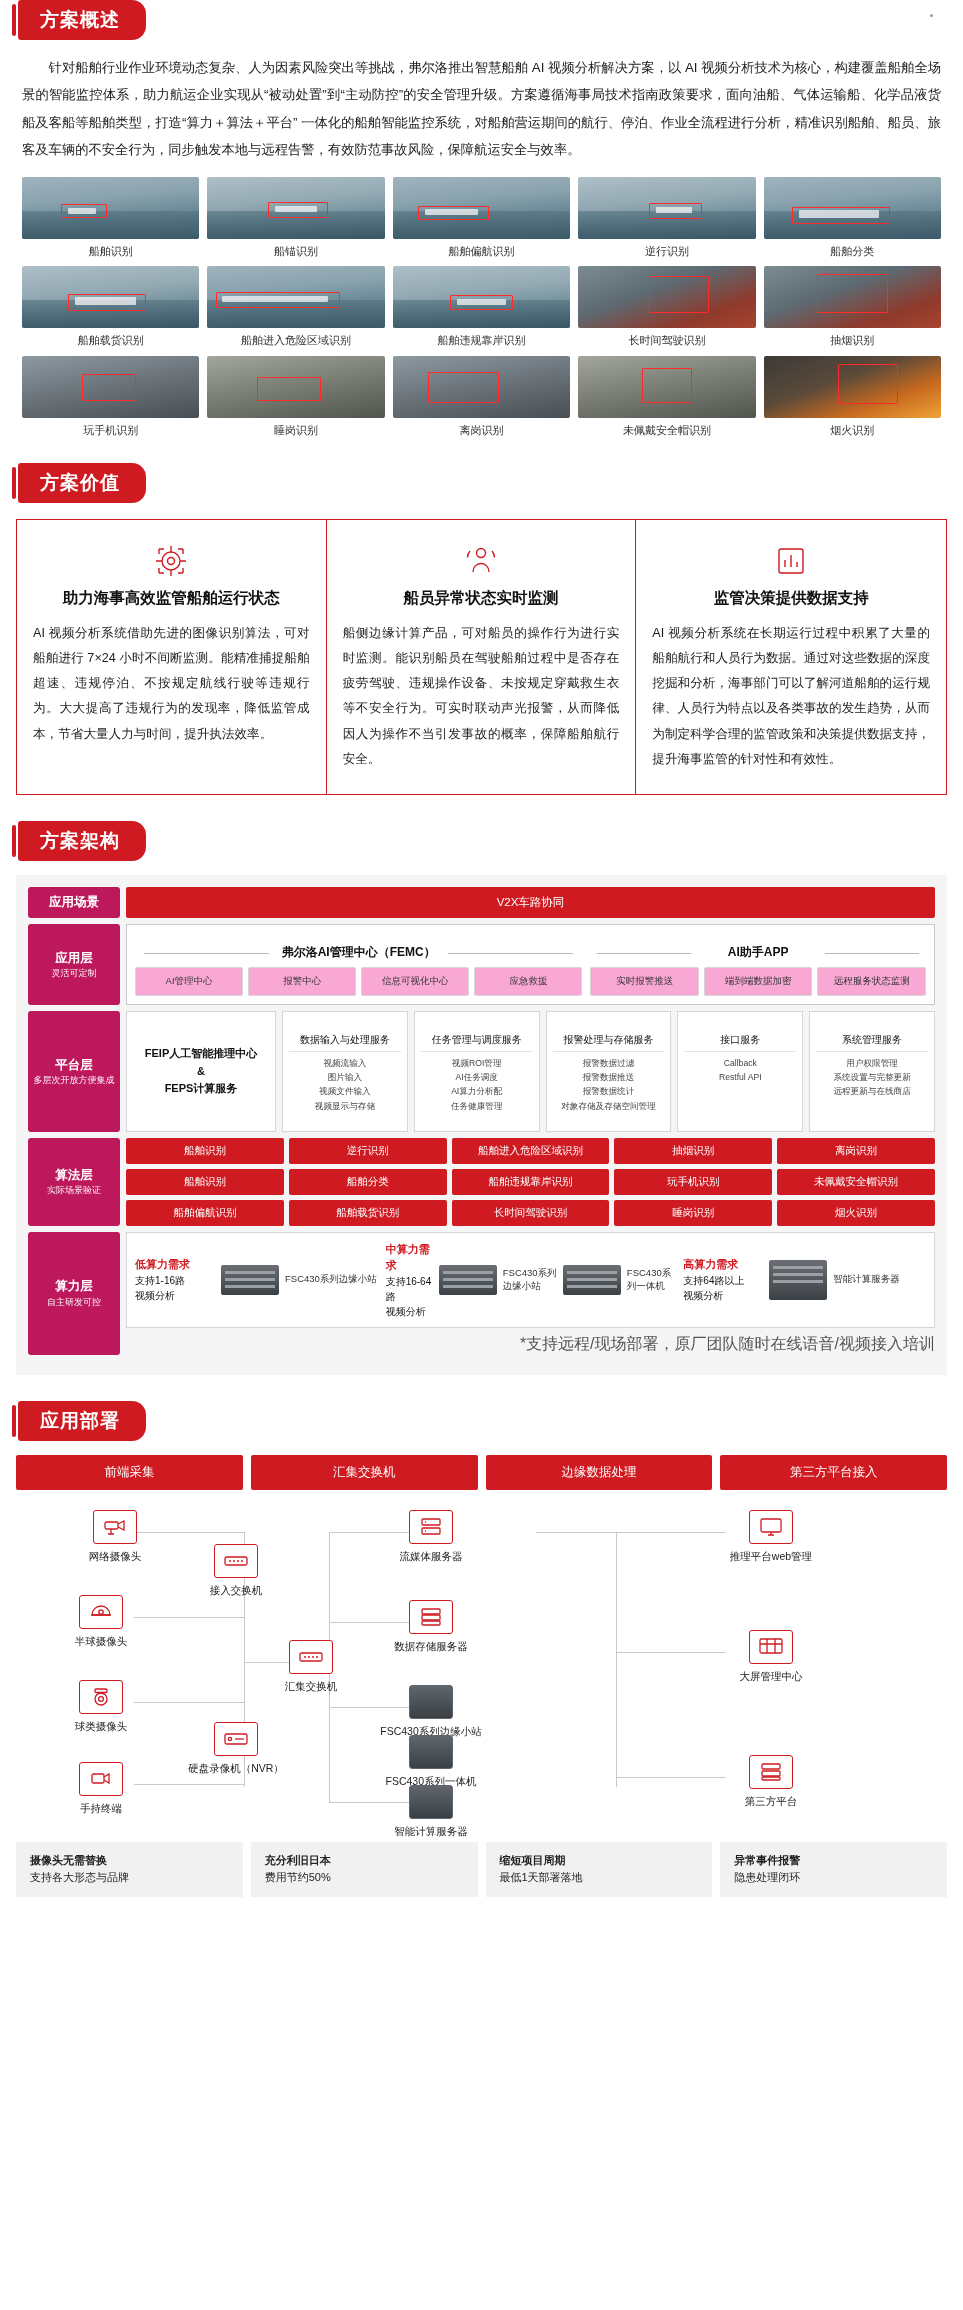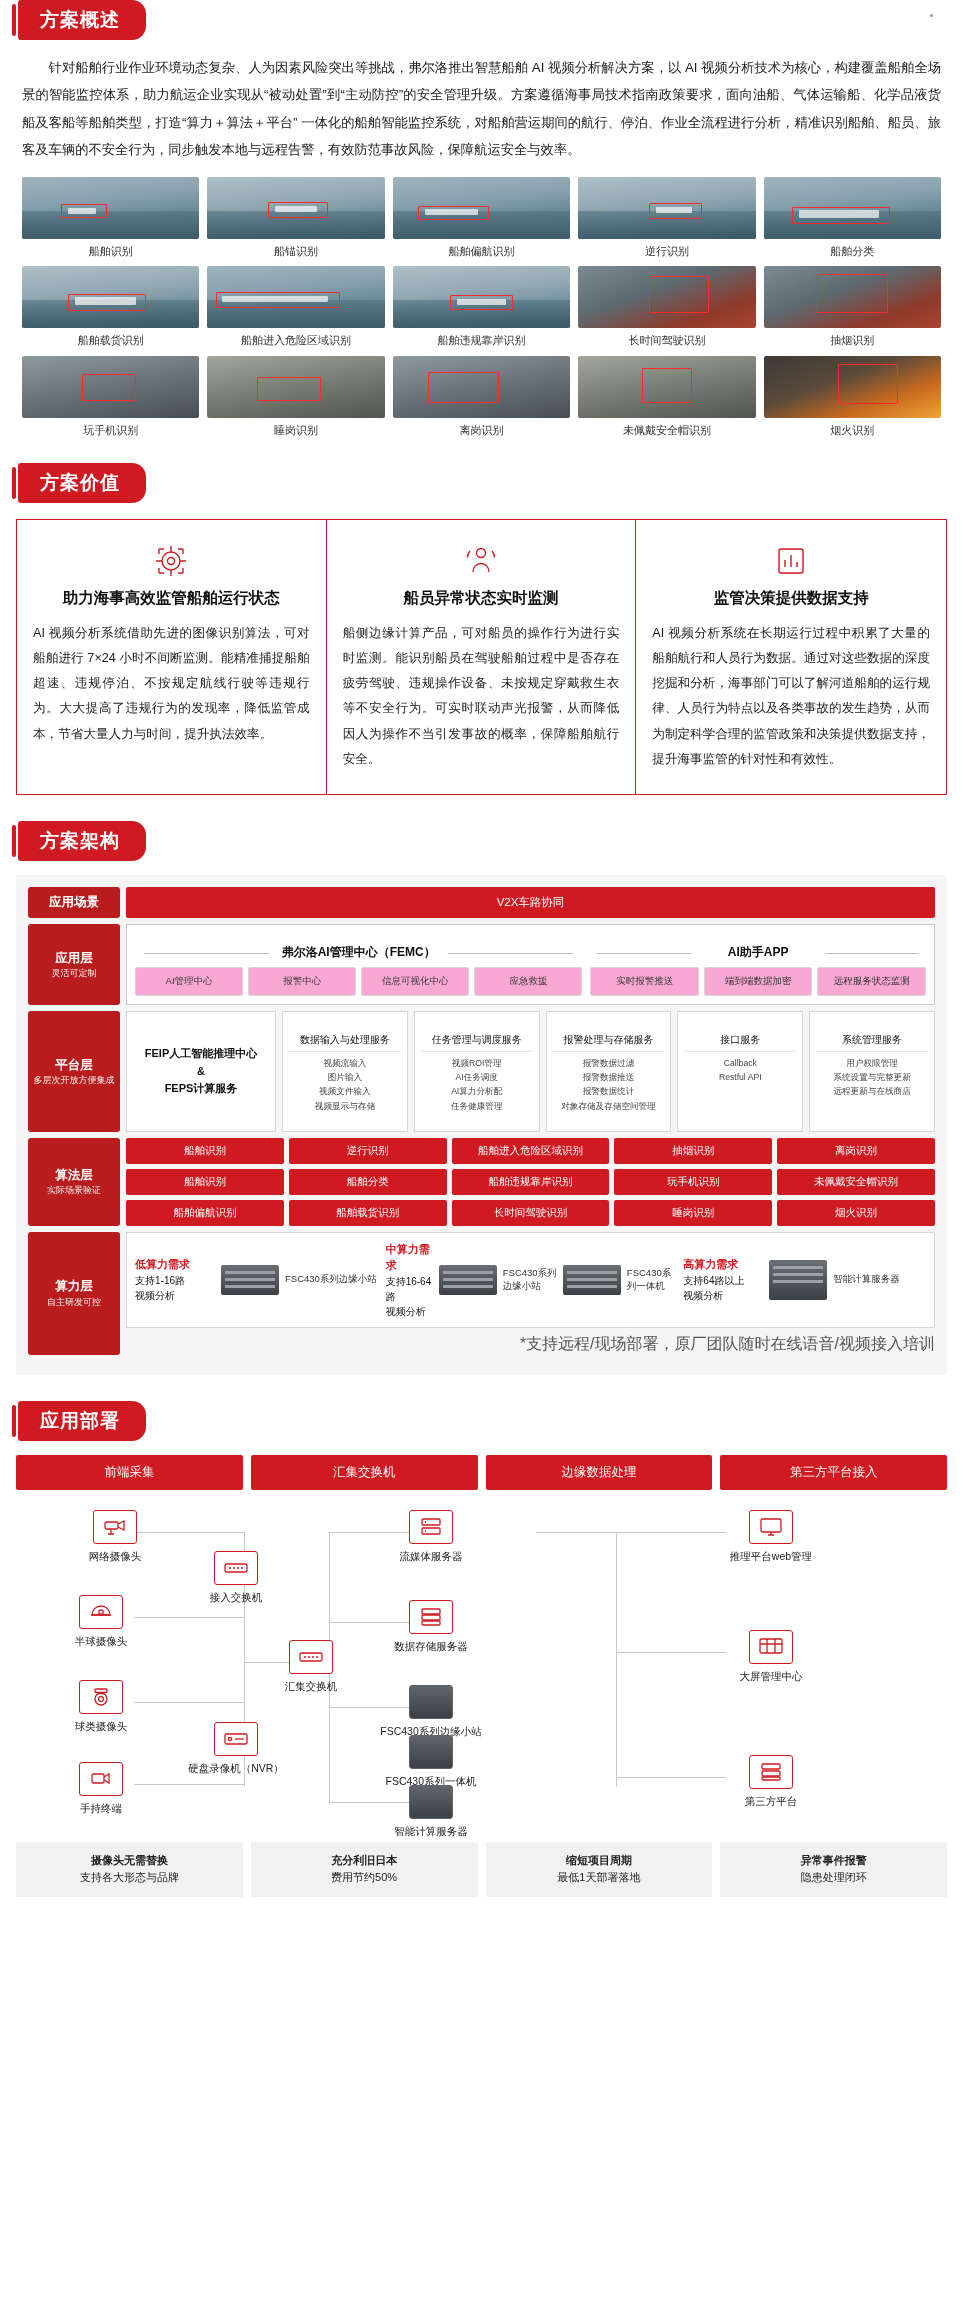--- a/index.html
+++ b/index.html
@@ -127,21 +127,21 @@
     padding: 12px 12px 14px 12px;
   }
   .arch-row {
     display: flex;
     align-items: stretch;
     margin-bottom: 6px;
   }
   .arch-label {
     width: 92px;
     min-width: 92px;
-    background: #b91c1c;
+    background: #be185d;
     color: #fff;
     border-radius: 3px;
     display: flex;
     flex-direction: column;
     align-items: center;
     justify-content: center;
     text-align: center;
     padding: 6px 2px;
     margin-right: 6px;
   }
@@ -254,21 +254,21 @@
     background:#fff;
   }
   .node .nlabel { line-height:1.35; }
   .dline { position:absolute; background:#c9c9c9; }
 
   .bottom-strip {
     margin: 12px 16px 0 16px;
     display:grid; grid-template-columns: repeat(4,1fr); gap:8px;
   }
   .bs-card {
-    background:#f1f1f1; text-align:center; padding:10px 22px;
+    background:#f1f1f1; padding:10px 14px;
     font-size:11px; color:#222; line-height:1.6;
   }
   .bs-card b{ display:block; font-weight:bold; }
   .dot-top { position:absolute; right:30px; top:14px; width:3px;height:3px;background:#999;border-radius:50%; }
 </style>
 </head>
 <body>
 
 <div class="page">
   <div class="dot-top"></div>
@@ -657,21 +657,21 @@
       <div class="node" style="left:30px; top:262px;">
         <div class="nicon">
           <svg width="24" height="18" viewBox="0 0 24 18" fill="none" stroke="#cf1a21" stroke-width="1.3">
             <rect x="3" y="4" width="12" height="9" rx="1.5"></rect>
               <path d="M15 7l5-3v9l-5-3"></path>
           </svg>
         </div>
         <div class="nlabel">手持终端</div>
       </div>
 
-      <div class="node" style="left:165px; top:51px;">
+      <div class="node" style="left:165px; top:44px;">
         <div class="nicon">
           <svg width="26" height="16" viewBox="0 0 26 16" fill="none" stroke="#cf1a21" stroke-width="1.3">
             <rect x="2" y="4" width="22" height="8" rx="1.5"></rect>
               <path d="M6 8h2M10 8h2M14 8h2M18 8h2"></path>
           </svg>
         </div>
         <div class="nlabel">接入交换机</div>
       </div>
       <div class="node" style="left:165px; top:222px;">
         <div class="nicon">

